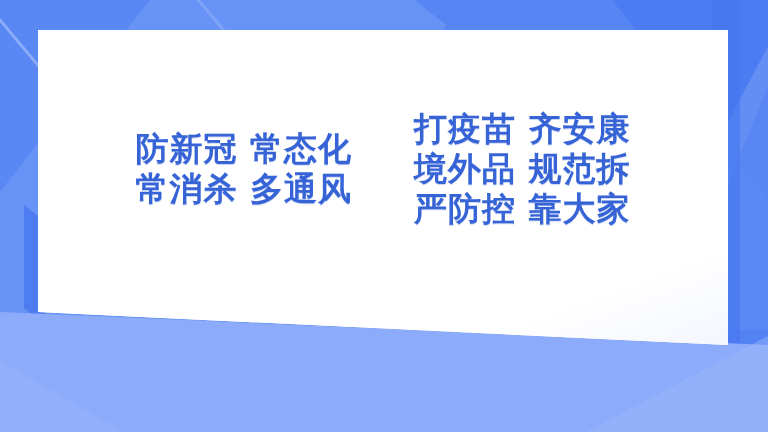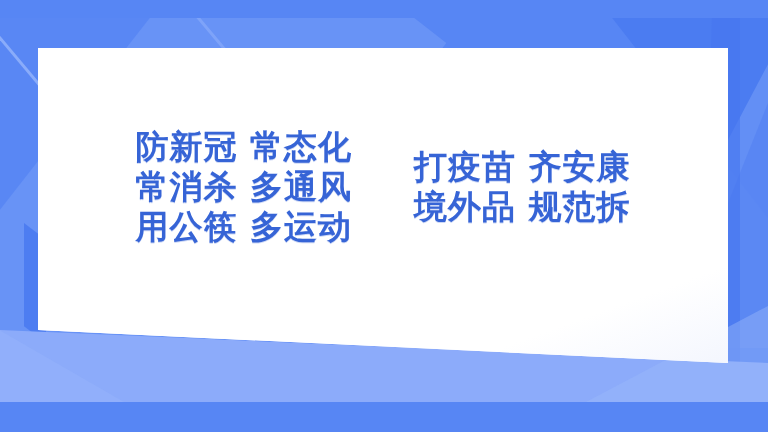--- a/index.html
+++ b/index.html
@@ -5,23 +5,22 @@
   * { margin:0; padding:0; box-sizing:border-box; }
   html,body { width:768px; height:432px; overflow:hidden; }
   body {
     font-family:"DejaVu Sans","Liberation Sans",sans-serif;
     background:#5786f4;
     position:relative;
   }
 
   #stage {
     position:absolute; inset:0;
-    width:768px; height:384px;
+    width:768px; height:432px;
     overflow:hidden;
-    margin-top:18px;
   }
 
   
   .bg-base {
     position:absolute; inset:0;
     background:#5786f4;
   }
 
   
   .bg-lower {
@@ -182,22 +181,22 @@
   <div class="bg-bl"></div>
 
   <div class="card"></div>
   <div class="card-sheen"></div>
 
   <div class="slogan-wrap">
 
     <div class="slogan-col">
       <div class="slogan-line">防新冠 常态化</div>
       <div class="slogan-line">常消杀 多通风</div>
-      <div class="slogan-line">用公筷 多运动</div>
     </div>
 
     <div class="slogan-col">
       <div class="slogan-line">打疫苗 齐安康</div>
       <div class="slogan-line">境外品 规范拆</div>
+      <div class="slogan-line">严防控 靠大家</div>
     </div>
 
   </div>
 </div>
 
 </body></html>

